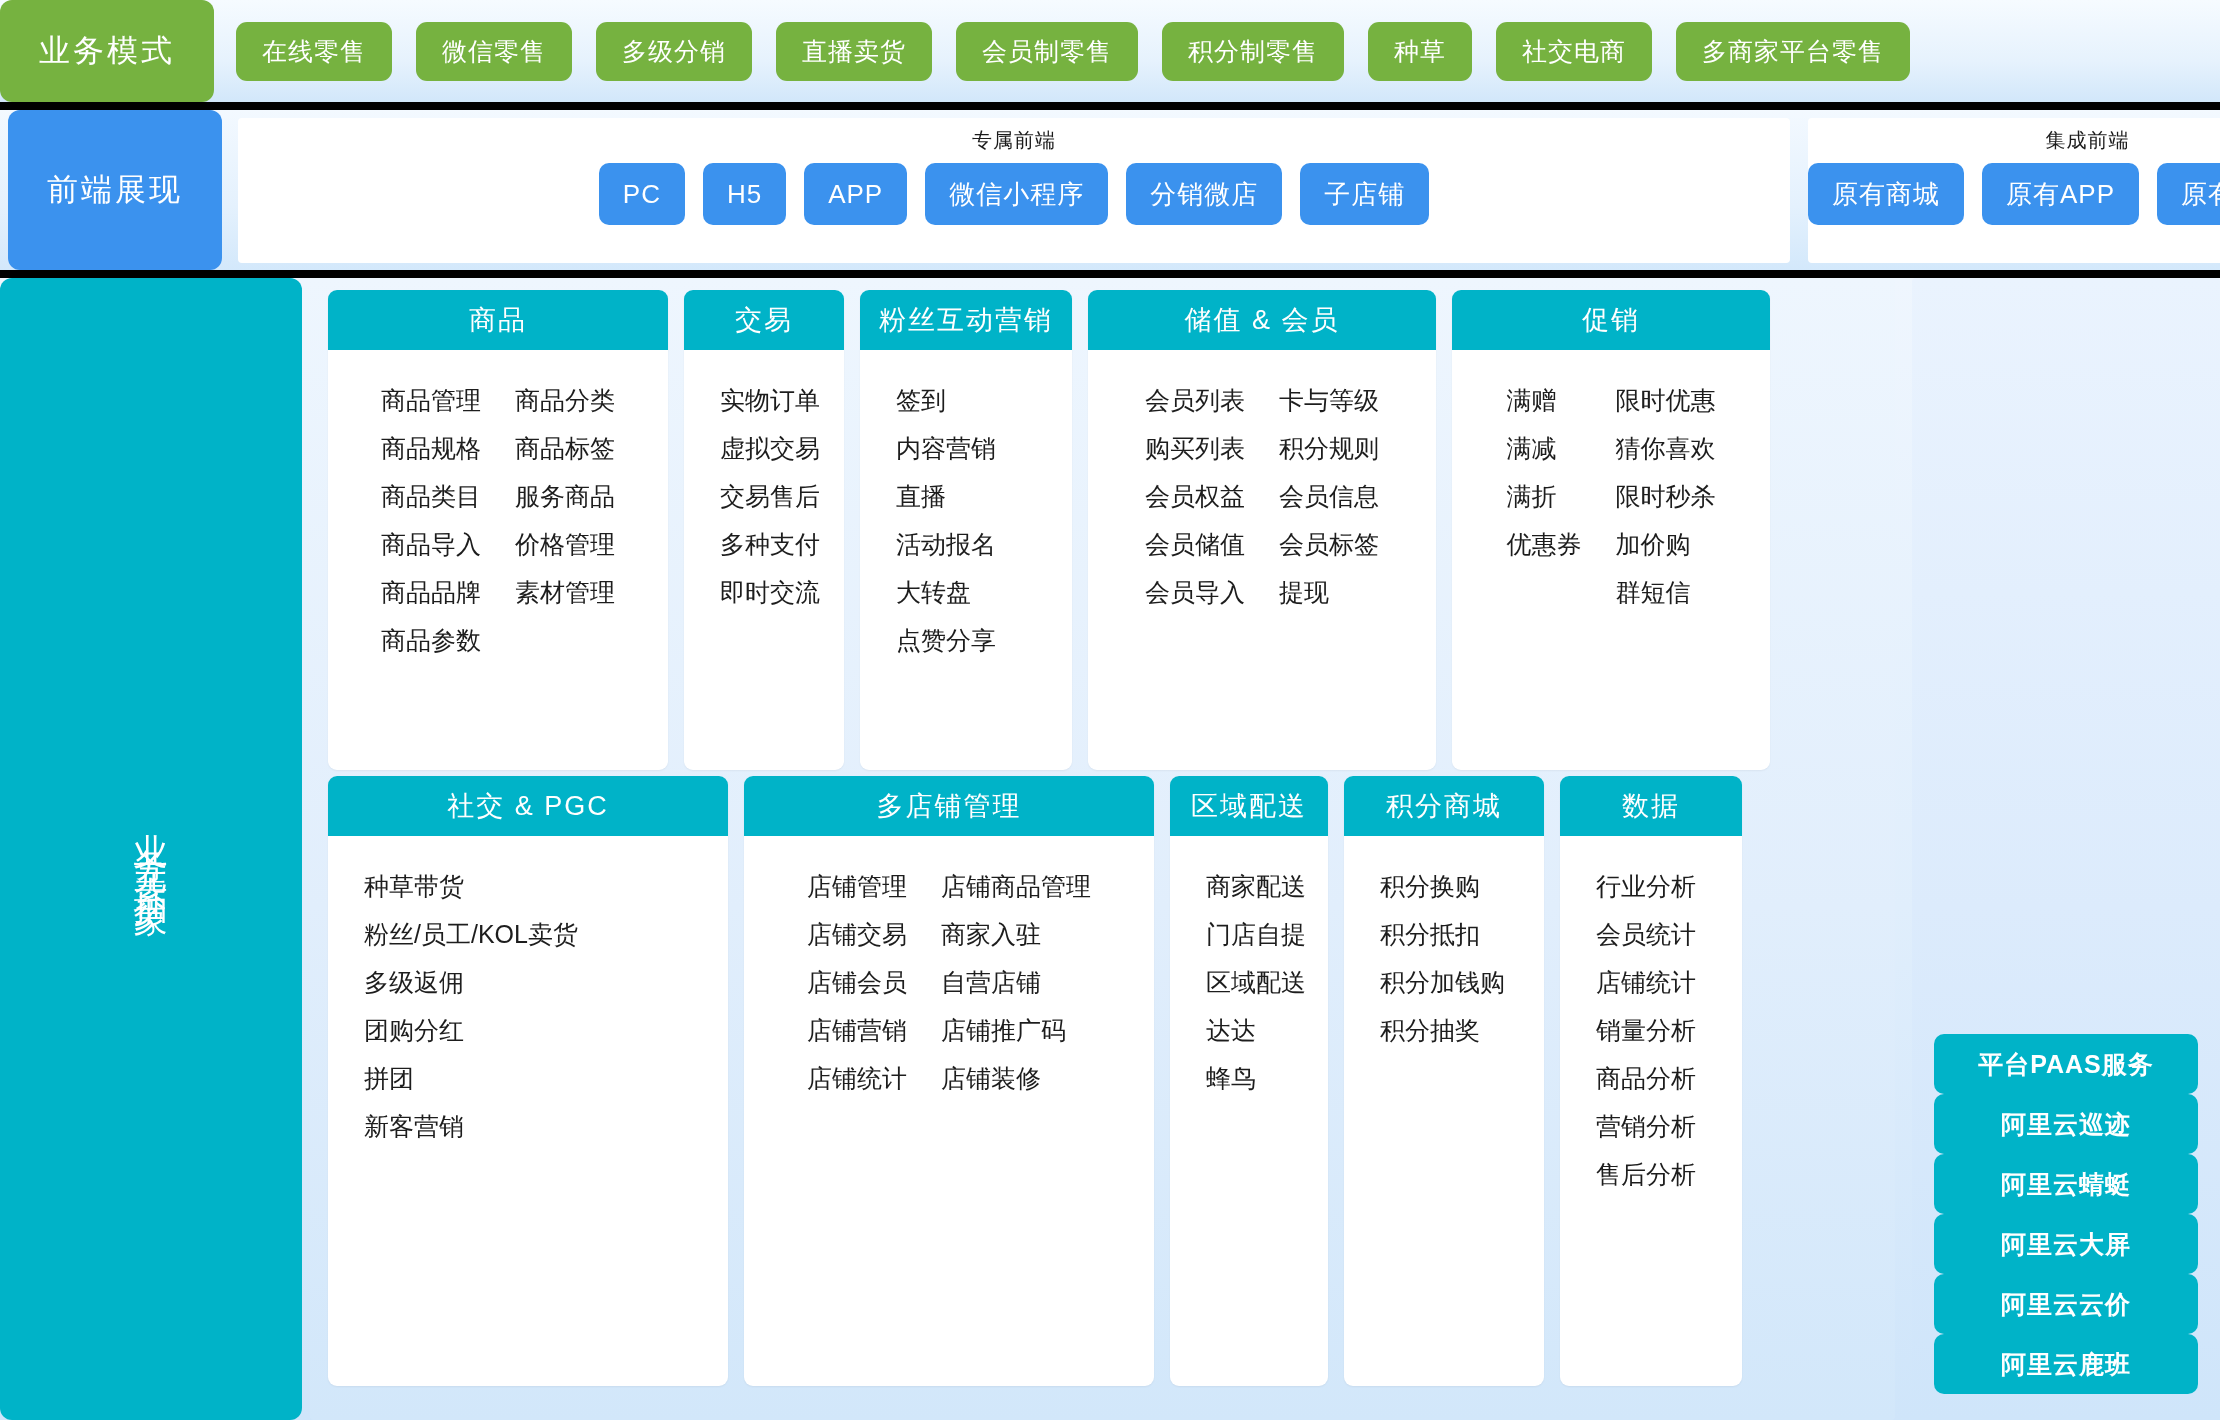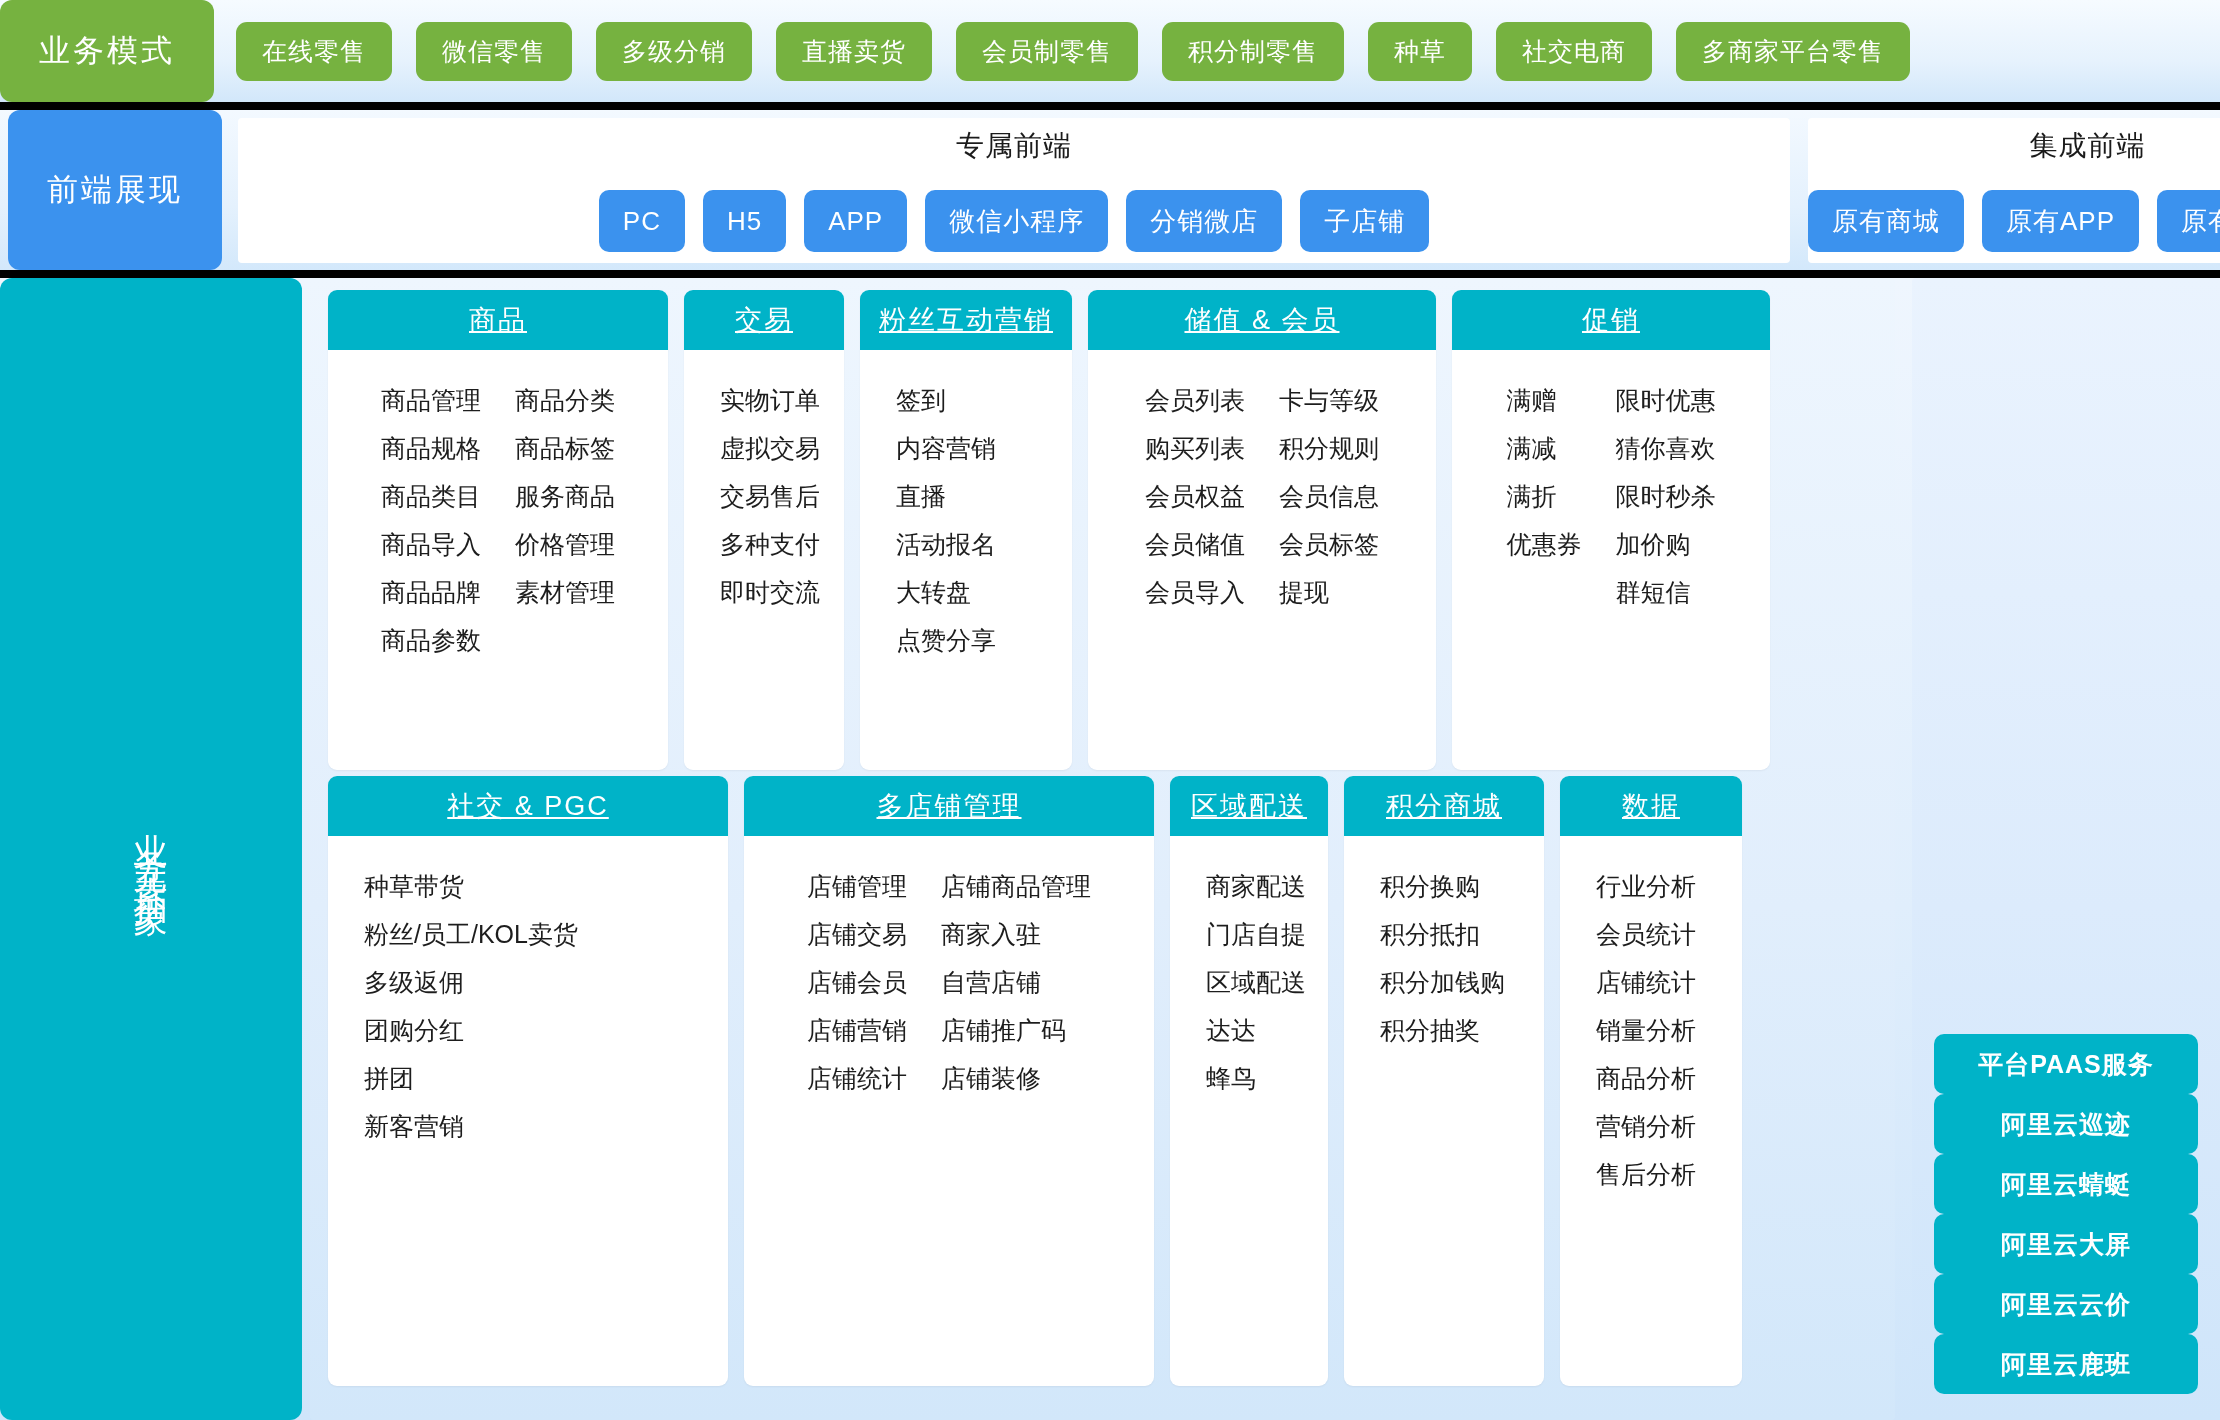--- a/index.html
+++ b/index.html
@@ -50,21 +50,21 @@
     position:absolute; left:238px; top:8px; right:8px; height:145px;
     display:flex; gap:18px;
   }
   .front-group {
     background:#fff; border-radius:4px;
     display:flex; flex-direction:column; align-items:center;
     padding:9px 0 10px 0;
   }
   .front-group.g1 { flex:0 0 1552px; }
   .front-group.g2 { flex:1 1 auto; }
-  .front-group-title { font-size:28px; color:#1b1b1b; margin-bottom:25px; letter-spacing:1px; }
+  .front-group-title { font-size:20px; color:#1b1b1b; margin-bottom:9px; letter-spacing:1px; }
   .front-chips { display:flex; gap:18px; align-items:center; }
   .front-chip {
     background:#3b92ee; color:#fff; border-radius:10px;
     height:62px; display:flex; align-items:center; justify-content:center;
     font-size:26px; padding:0 24px; white-space:nowrap; letter-spacing:1px;
   }
 
   
   #band-core { top:278px; height:1142px; }
   #band-core .band-bg { background:linear-gradient(180deg,#eff6fe 0%,#e0eefc 55%,#cfe5fa 100%); }
@@ -103,21 +103,21 @@
   .card-row.row1 { height:480px; }
   .card-row.row2 { margin-top:6px; height:610px; }
   .card {
     background:#fff; border-radius:9px; overflow:hidden;
     display:flex; flex-direction:column; height:100%;
     box-shadow:0 1px 2px rgba(0,0,0,.05);
   }
   .card-head {
     background:#00b3c8; color:#fff;
     height:60px; display:flex; align-items:center; justify-content:center;
-    font-size:27px; letter-spacing:2px; white-space:nowrap;text-decoration:underline;
+    font-size:27px; letter-spacing:2px; white-space:nowrap;
   }
   .card-body { flex:1; padding:26px 0 0 0; display:flex; justify-content:center; }
   .cols { display:flex; gap:34px; }
   .col { display:flex; flex-direction:column; gap:0; }
   .item {
     font-size:25px; color:#1d1d1d; line-height:48px; white-space:nowrap;
   }
 
   
   .c-goods  { flex:0 0 340px; }

